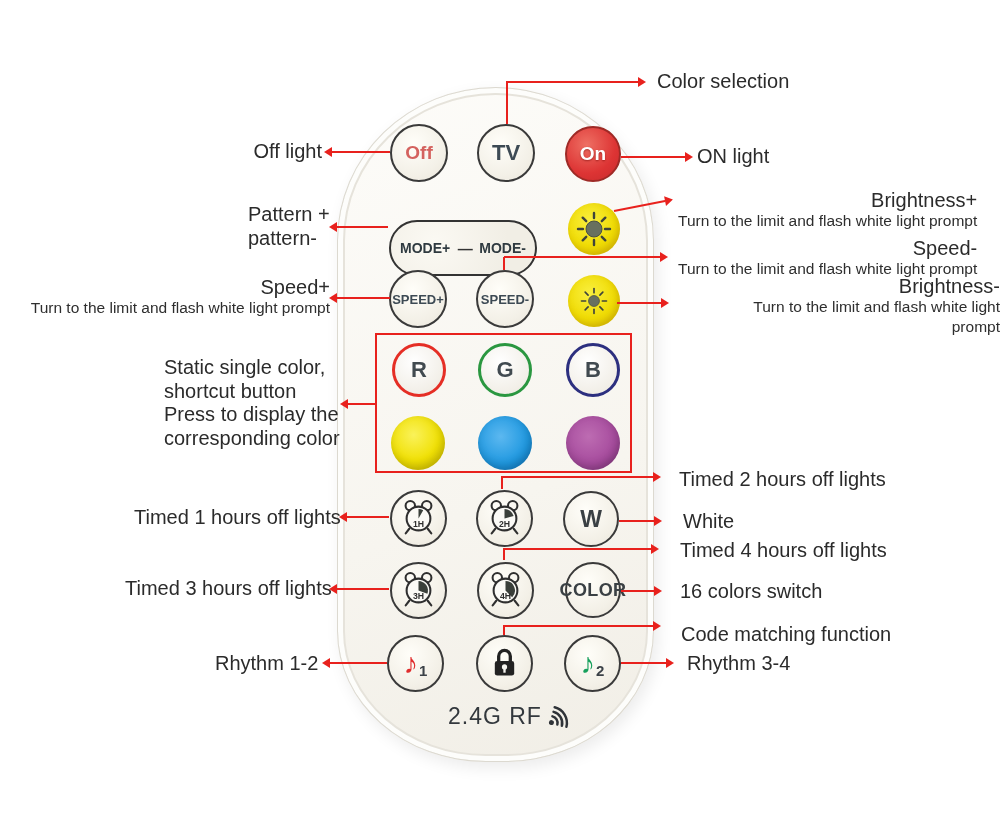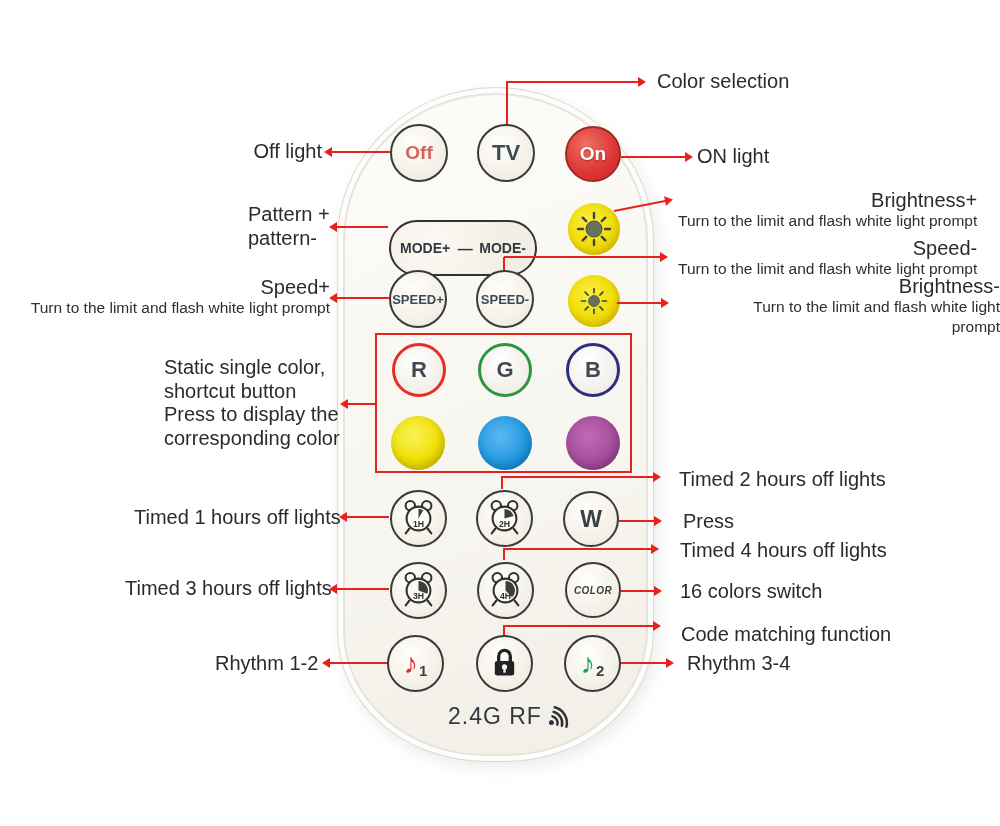--- a/index.html
+++ b/index.html
@@ -172,21 +172,21 @@
     <div class="btn" style="left:139px;top:474px;width:57px;height:57px;">
       <svg width="41" height="41" viewBox="0 0 40 40">
         <circle cx="12" cy="7.5" r="4.6" fill="none" stroke="#2f2f2f" stroke-width="2"></circle>
         <circle cx="28" cy="7.5" r="4.6" fill="none" stroke="#2f2f2f" stroke-width="2"></circle>
         <circle cx="20" cy="20" r="11.6" fill="#fbfaf6" stroke="#2f2f2f" stroke-width="2"></circle>
         <path d="M11 30 L7.5 34.5 M29 30 L32.5 34.5" stroke="#2f2f2f" stroke-width="2" stroke-linecap="round"></path>
         <path d="M20 20 L20 10.8 A9.2 9.2 0 0 1 26.51 26.51 Z" fill="#3a3f3a"></path>
         <text class="hourtxt" x="20" y="28" font-size="8.5" font-weight="bold" text-anchor="middle" fill="#2f2f2f">4H</text>
       </svg>
     </div>
-    <div class="btn" style="left:227px;top:474px;width:56px;height:56px;font-size:10px;letter-spacing:.4px;color:#3a4044;font-style:italic;">COLOR</div>
+    <div class="btn" style="left:227px;top:474px;width:56px;height:56px;font-size:18px;letter-spacing:.4px;color:#3a4044;">COLOR</div>
 
     <div class="btn" style="left:49px;top:547px;width:57px;height:57px;">
       <span class="note" style="color:#e02d2d;">♪</span>
       <span class="note-num">1</span>
     </div>
     <div class="btn" style="left:138px;top:547px;width:57px;height:57px;">
       <svg width="31" height="35" viewBox="0 0 32 36">
         <path d="M10 16 V10.5 a6 6 0 0 1 12 0 V16" fill="none" stroke="#222" stroke-width="3.4"></path>
         <rect x="6" y="15.5" width="20" height="15" rx="2.5" fill="#222"></rect>
         <circle cx="16" cy="21.5" r="2.7" fill="#f5f4ef"></circle>
@@ -236,21 +236,21 @@
   </div>
   <div class="lbl2" style="left:678px;top:258px;">
     <div class="tt">Speed-</div>
     <div class="sub">Turn to the limit and flash white light prompt</div>
   </div>
   <div class="lbl2" style="left:704px;top:306px;">
     <div class="tt">Brightness-</div>
     <div class="sub">Turn to the limit and flash white light prompt</div>
   </div>
   <div class="lbl" style="left:679px;top:480px;">Timed 2 hours off lights</div>
-  <div class="lbl" style="left:683px;top:522px;">Press</div>
+  <div class="lbl" style="left:683px;top:522px;">White</div>
   <div class="lbl" style="left:680px;top:551px;">Timed 4 hours off lights</div>
   <div class="lbl" style="left:680px;top:592px;">16 colors switch</div>
   <div class="lbl" style="left:681px;top:627px;margin-top:8px;">Code matching function</div>
   <div class="lbl" style="left:687px;top:664px;">Rhythm 3-4</div>
 
   <div class="hl al" style="left:332px;top:151px;width:58px;"></div>
   <div class="hl al" style="left:337px;top:226px;width:51px;"></div>
   <div class="hl al" style="left:337px;top:297px;width:53px;"></div>
   <div class="hl al" style="left:348px;top:403px;width:27px;"></div>
   <div class="hl al" style="left:347px;top:516px;width:42px;"></div>

